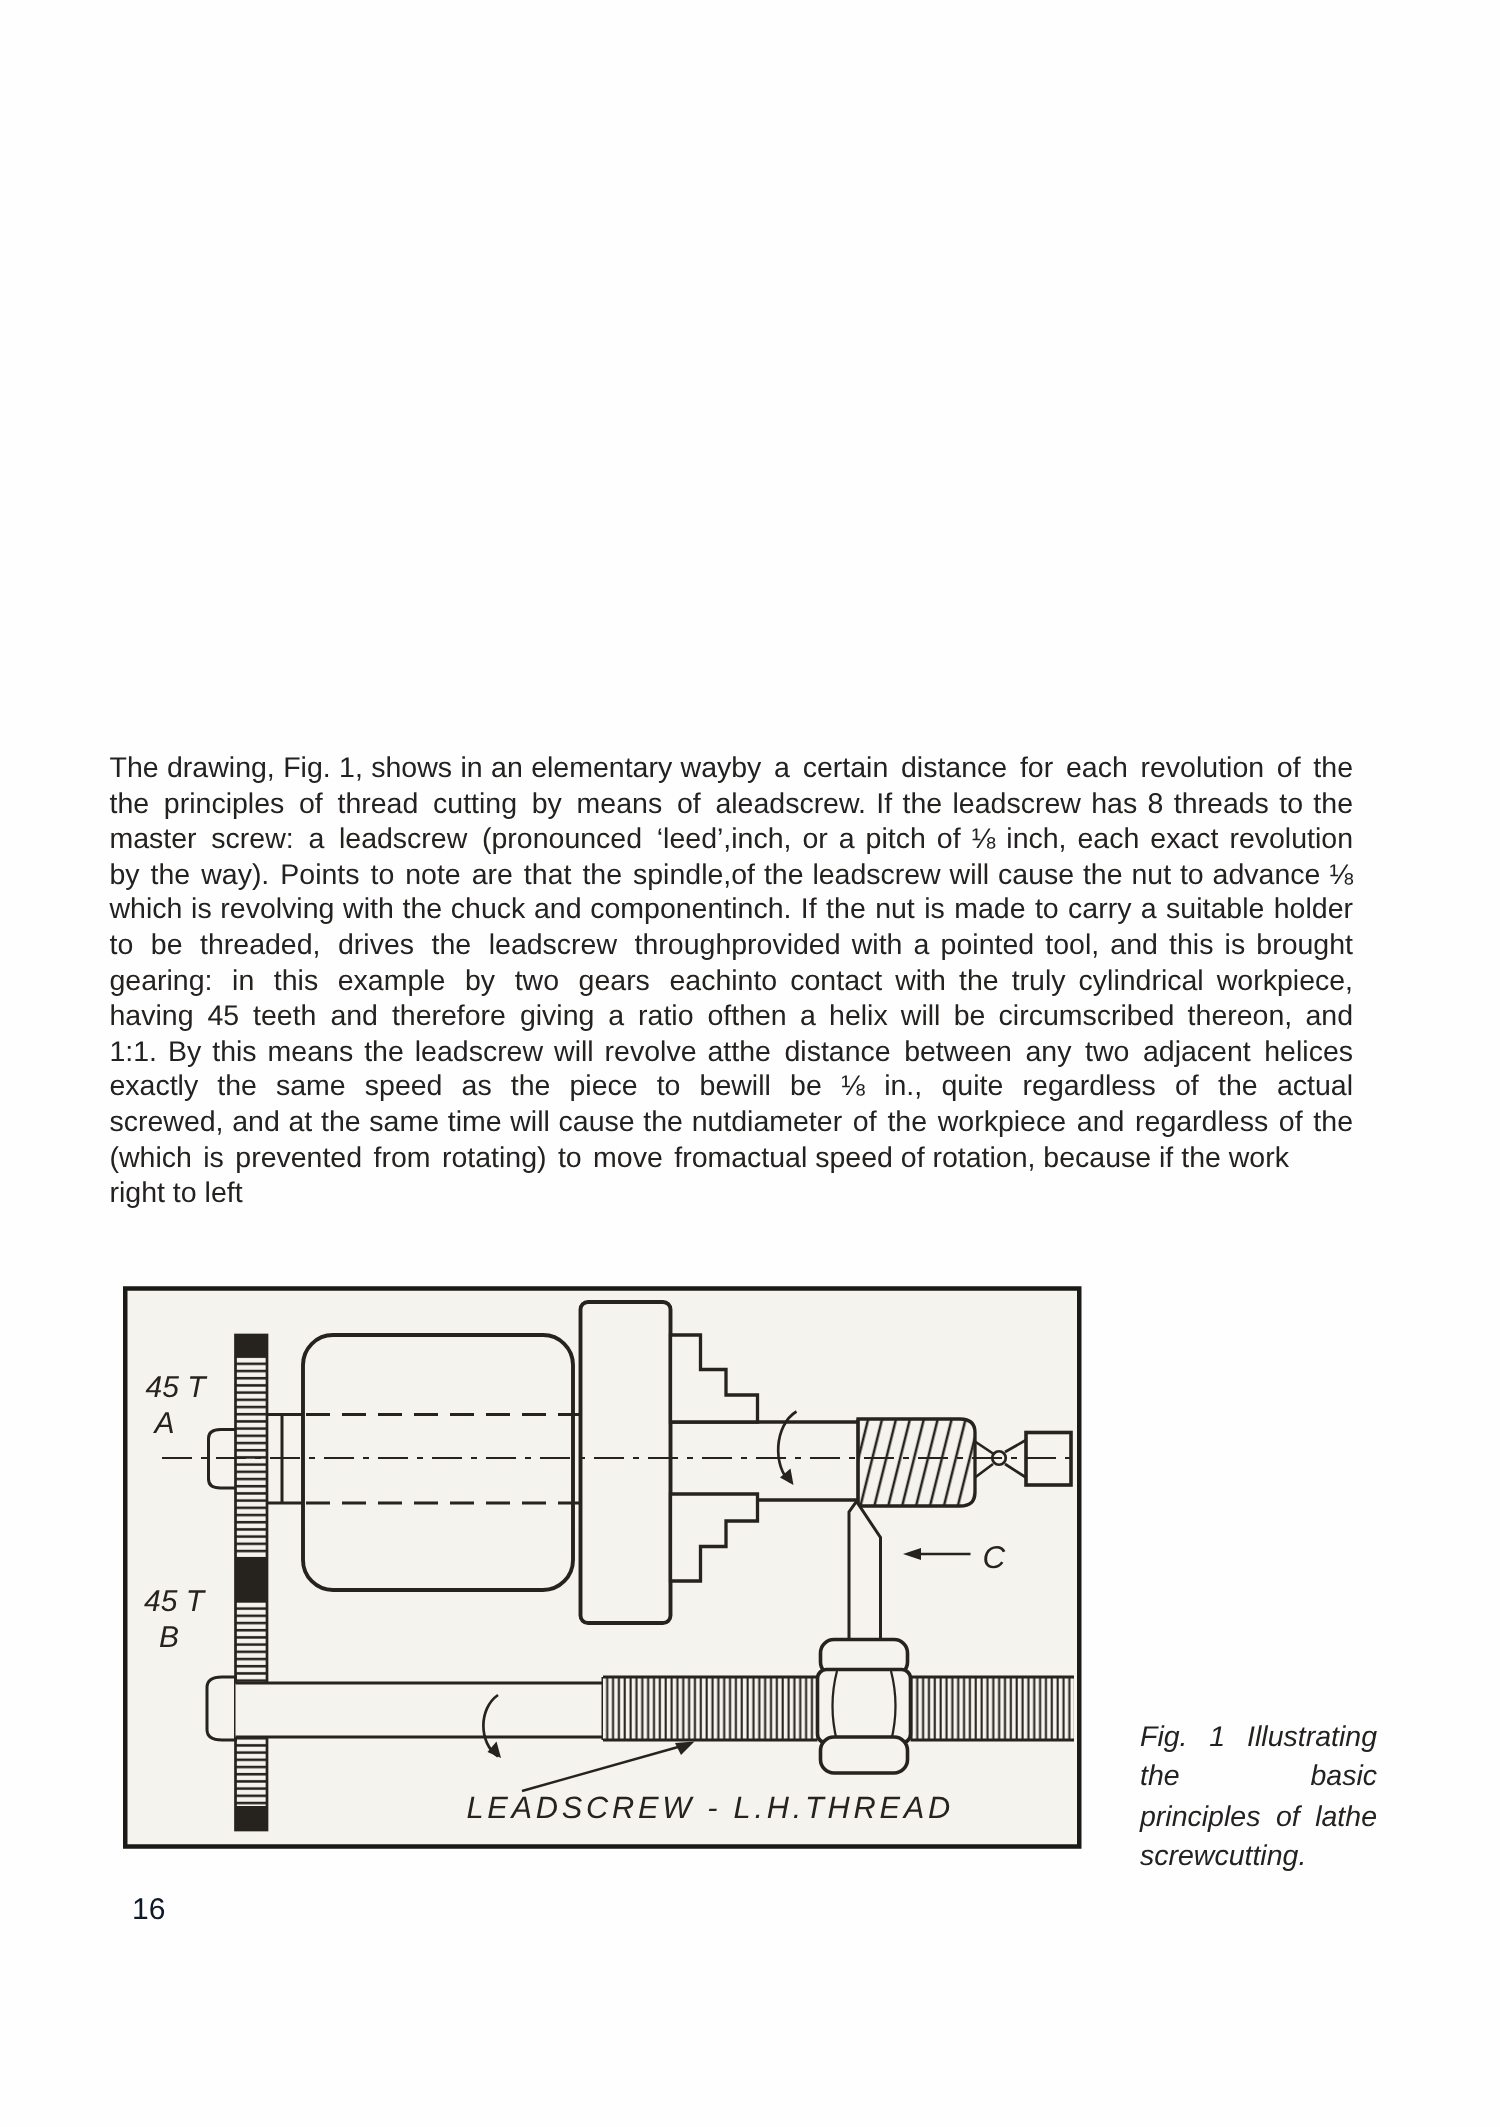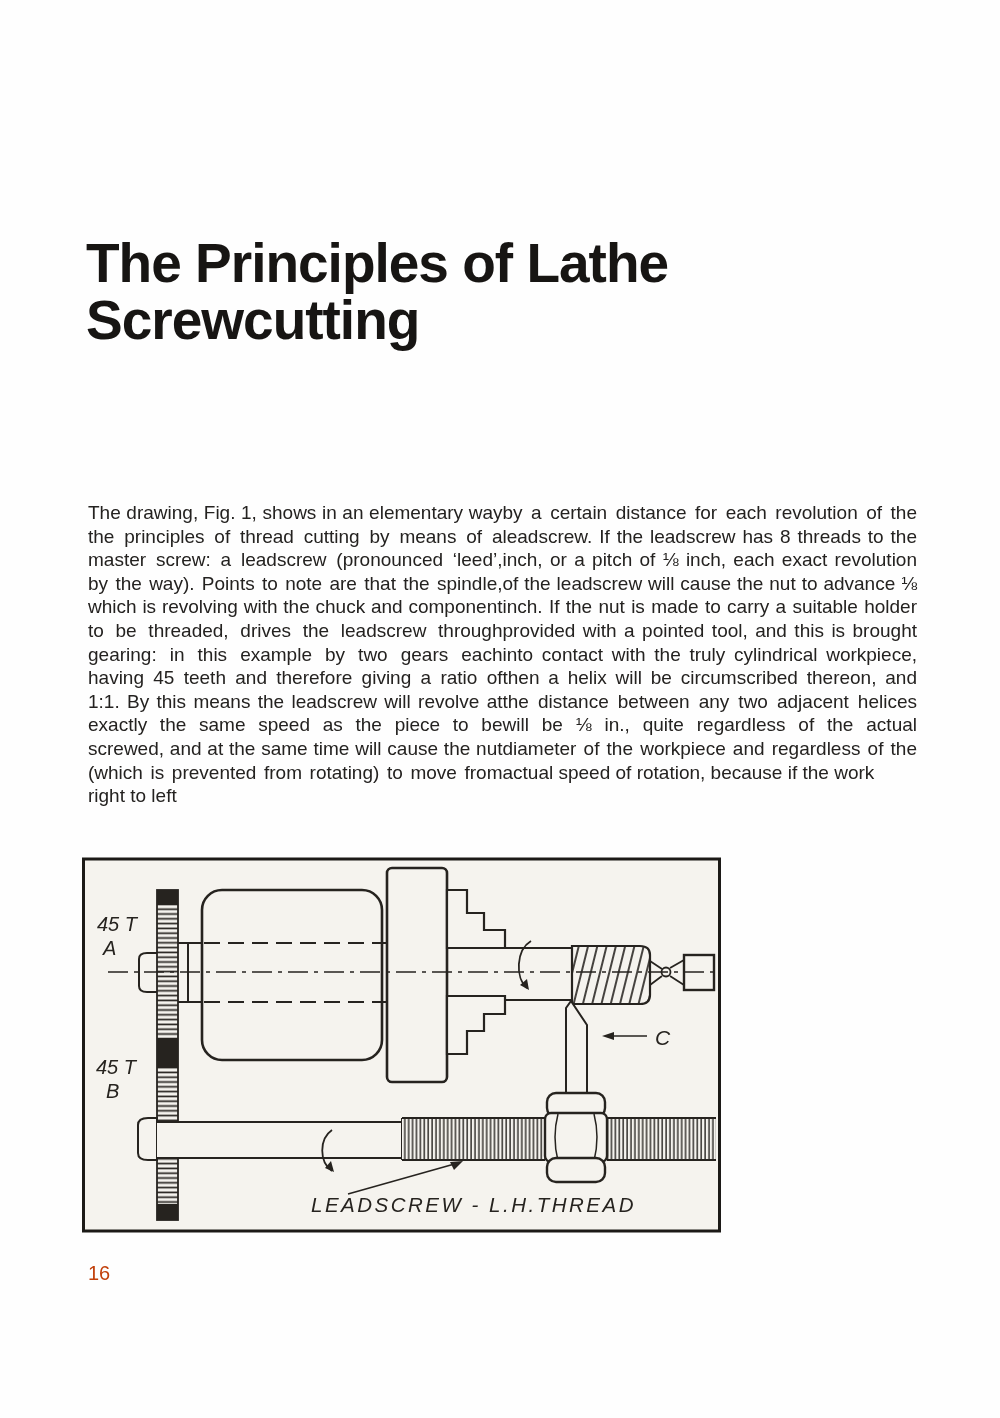--- a/index.html
+++ b/index.html
@@ -10,44 +10,43 @@
   }
   .section-label {
     position:absolute; left:88px; top:138px;
     font-size:33px; font-weight:bold; letter-spacing:0.5px; color:#171513;
   }
   .page-title {
     position:absolute; left:86px; top:235px; width:760px;
     font-size:55px; font-weight:bold; line-height:57px; letter-spacing:-1px; color:#171513;
   }
   .columns {
-    position:absolute; left:88px; top:501px; width:829px;
+    position:absolute; left:73px; top:501px; width:829px;
     display:flex; 
   }
   .col {
     flex:1 1 0;
     font-size:19px; line-height:23.6px; text-align:justify;
     color:#242220;
   }
   .figure-wrap { position:absolute; left:80px; top:855px; width:647px; height:385px; }
   .fig-caption {
     position:absolute; left:760px; top:1146px; width:158px;
     font-size:19px; line-height:26.4px; font-style:italic; text-align:justify;
     color:#242220;
   }
-  .page-number { position:absolute; left:88px; top:1262px; font-size:20px; color:#c2410c; }
+  .page-number { position:absolute; left:88px; top:1262px; font-size:20px; color:#0f172a; }
   svg text { font-family:"Liberation Sans", sans-serif; font-style:italic; fill:#26231f; }
 </style>
 </head>
 <body>
 
 <div class="page">
 
 
-  <h1 class="page-title">The Principles of Lathe Screwcutting</h1>
 
   <div class="columns">
     <div class="col">The drawing, Fig. 1, shows in an elementary way the principles of thread cutting by means of a master screw: a leadscrew (pronounced ‘leed’, by the way). Points to note are that the spindle, which is revolving with the chuck and component to be threaded, drives the leadscrew through gearing: in this example by two gears each having 45 teeth and therefore giving a ratio of 1:1. By this means the leadscrew will revolve at exactly the same speed as the piece to be screwed, and at the same time will cause the nut (which is prevented from rotating) to move from right to left</div>
     <div class="col">by a certain distance for each revolution of the leadscrew. If the leadscrew has 8 threads to the inch, or a pitch of ⅛ inch, each exact revolution of the leadscrew will cause the nut to advance ⅛ inch. If the nut is made to carry a suitable holder provided with a pointed tool, and this is brought into contact with the truly cylindrical workpiece, then a helix will be circumscribed thereon, and the distance between any two adjacent helices will be ⅛ in., quite regardless of the actual diameter of the workpiece and regardless of the actual speed of rotation, because if the work</div>
   </div>
 
   <div class="figure-wrap">
     <svg width="647" height="385" viewBox="0 0 647 385">
       <defs>
         <pattern id="teeth" patternUnits="userSpaceOnUse" width="21" height="4.8">
@@ -147,16 +146,17 @@
 
       <text x="17" y="76" font-size="20">45 T</text>
       <text x="23" y="100" font-size="20">A</text>
       <text x="16" y="219" font-size="20">45 T</text>
       <text x="26" y="243" font-size="20">B</text>
       <text x="575" y="190" font-size="21">C</text>
       <text x="231" y="357" font-size="20.5" letter-spacing="2.5">LEADSCREW - L.H.THREAD</text>
     </svg>
   </div>
 
+  <div class="fig-caption">Fig. 1 Illustrating the basic principles of lathe screwcutting.</div>
 
   <div class="page-number">16</div>
 
 </div>
 
 </body></html>

